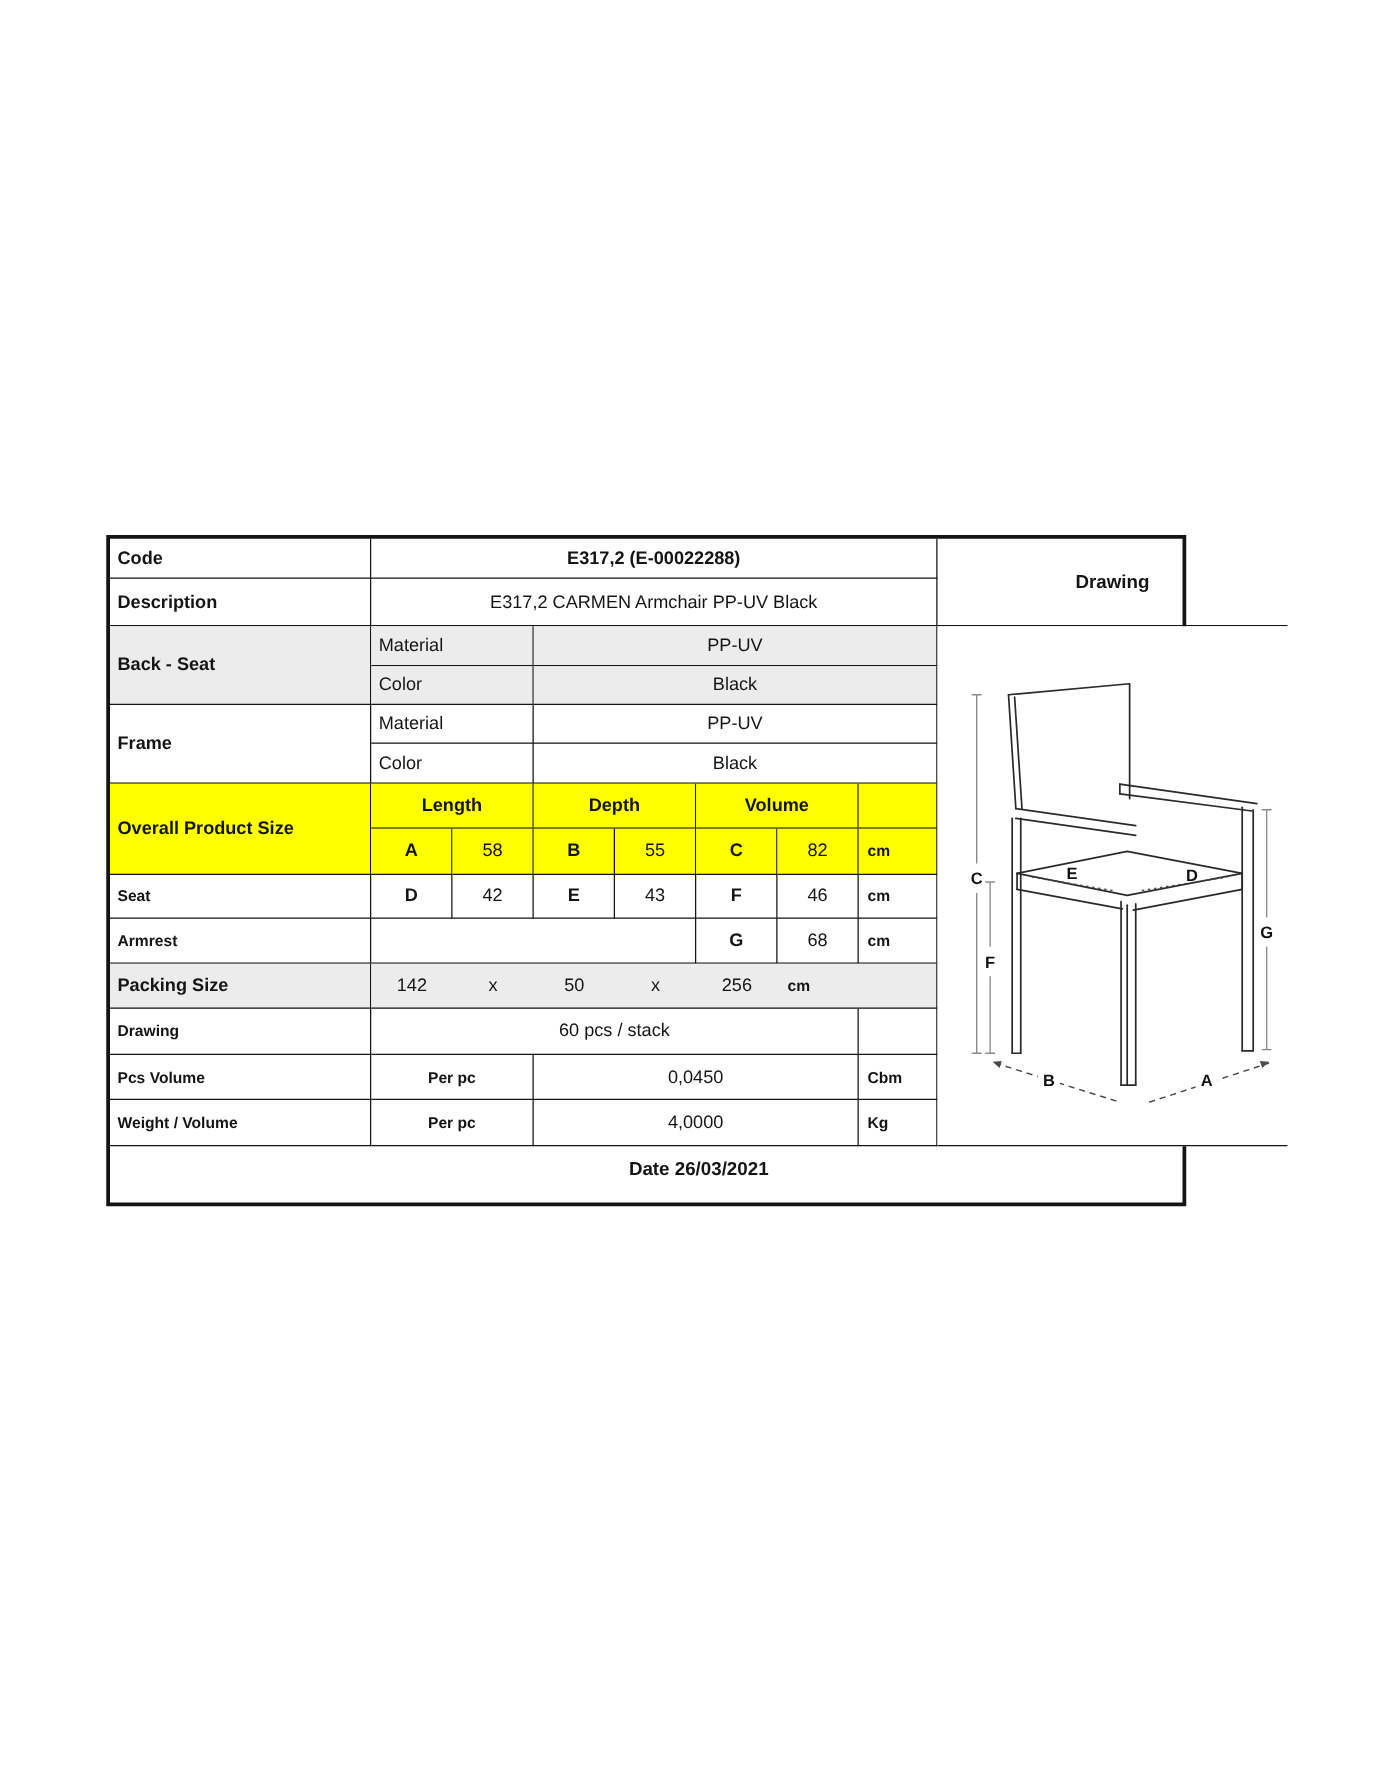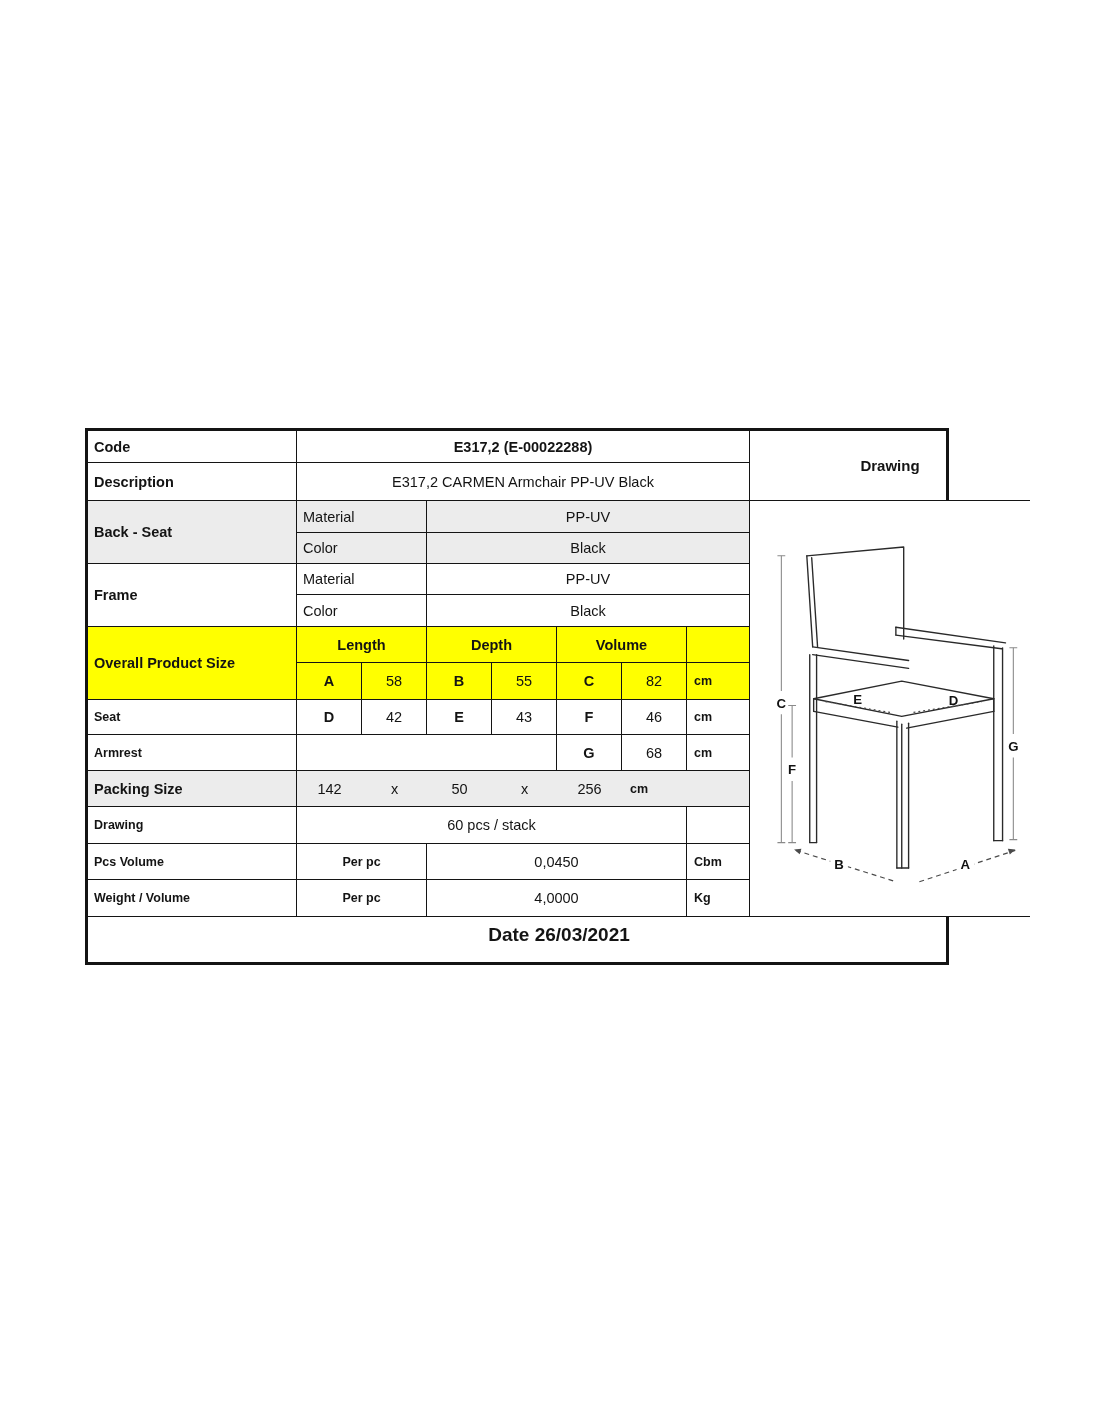--- a/index.html
+++ b/index.html
@@ -21,21 +21,21 @@
   .ctr { justify-content: center; text-align: center; }
   .val { font-size: 14.5px; }
   .bold { font-weight: bold; }
   .unit { font-weight: bold; font-size: 12.5px; padding-left: 7px; }
   .shade { background: #ececec; }
   .hl { background: #ffff00; }
   .pack-flex { display: flex; align-items: center; }
   .pack-flex span { display: inline-block; text-align: center; font-size: 14.5px; }
   .drawing-cell { position: relative; background: #fff; }
   .drawing-cell svg { display: block; width: 100%; height: 100%; }
-  .date-cell { font-weight: bold; font-size: 19px; }
+  .date-cell { font-weight: bold; font-size: 15px; }
 </style>
 </head>
 <body>
 
 <div class="page">
 
 
   <div class="spec-table">
 
     <div class="cell lbl" style="grid-column:1;grid-row:1;">Code</div>

